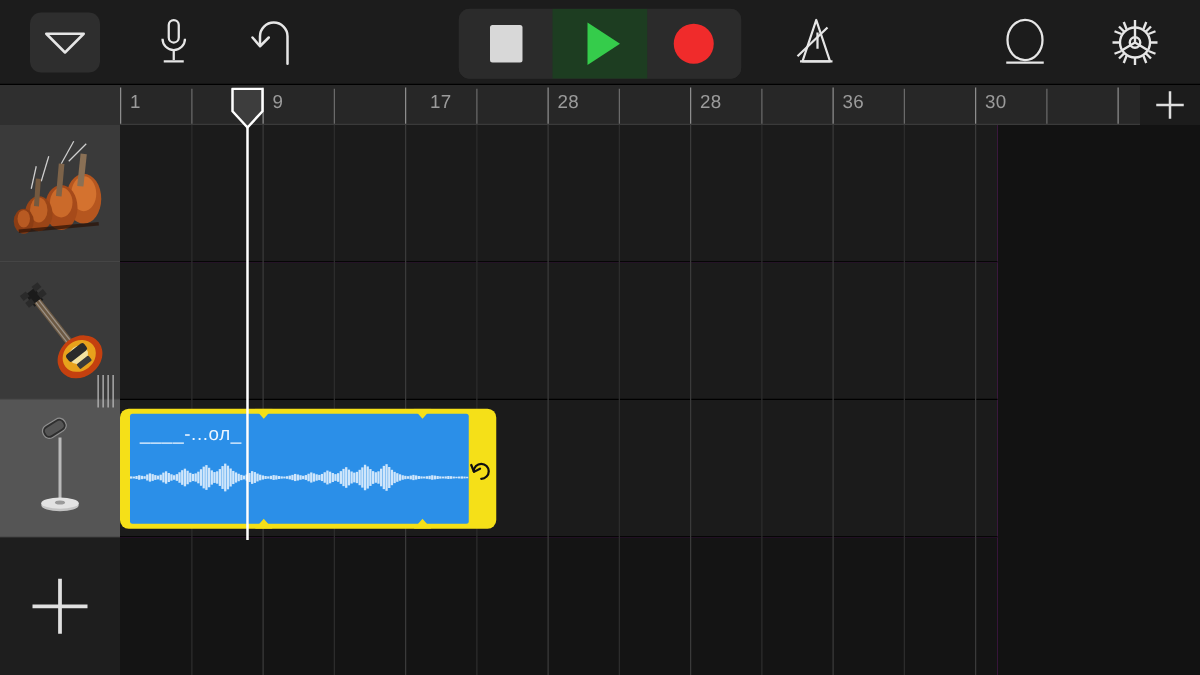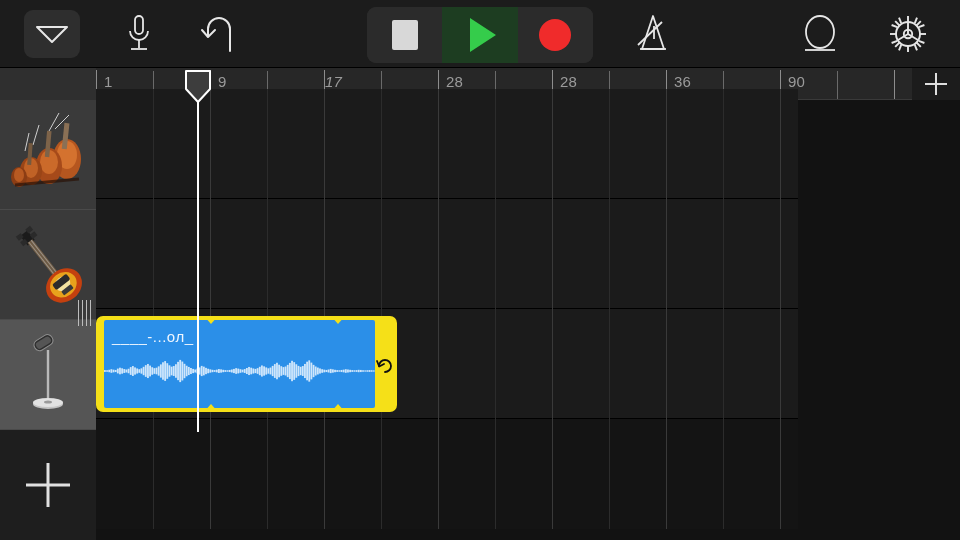--- a/index.html
+++ b/index.html
@@ -151,21 +151,21 @@
   .track-head.selected { background: #555555; }
   .track-head.add-row {
     background: #1e1e1e;
     border-bottom: none;
   }
   .inst-icon { width: 78px; height: 88px; }
 
   
   .timeline {
     position: absolute;
-    left: 96px; top: 89px;
+    left: 96px; top: 100px;
     width: 702px; height: 440px;
     background: #a21caf;
     overflow: hidden;
   }
   .lane {
     position: absolute;
     left: 0;
     width: 864px;
     box-sizing: border-box;
     border-bottom: 1px solid #000;
@@ -369,25 +369,25 @@
         <div class="ruler-tick minor" style="left: 399px;"></div>
         <div class="ruler-tick" style="left: 456px;"></div>
         <div class="ruler-tick minor" style="left: 513px;"></div>
         <div class="ruler-tick" style="left: 570px;"></div>
         <div class="ruler-tick minor" style="left: 627px;"></div>
         <div class="ruler-tick" style="left: 684px;"></div>
         <div class="ruler-tick minor" style="left: 741px;"></div>
         <div class="ruler-tick" style="left: 798px;"></div>
         <div class="ruler-num" style="left: 8px;">1</div>
         <div class="ruler-num" style="left: 122px;">9</div>
-        <div class="ruler-num" style="left: 229px; font-style: italic;">17</div>
+        <div class="ruler-num" style="left: 248px;">17</div>
         <div class="ruler-num" style="left: 350px;">28</div>
         <div class="ruler-num" style="left: 464px;">28</div>
         <div class="ruler-num" style="left: 578px;">36</div>
-        <div class="ruler-num" style="left: 692px;">90</div>
+        <div class="ruler-num" style="left: 692px;">30</div>
       </div>
   </div>
   <div class="ruler-add">
     <svg width="30" height="30" viewBox="0 0 30 30">
       <line x1="15" y1="4" x2="15" y2="26" stroke="#dedede" stroke-width="2"></line>
       <line x1="4" y1="15" x2="26" y2="15" stroke="#dedede" stroke-width="2"></line>
     </svg>
   </div>
 
   <div class="timeline" id="timeline">

